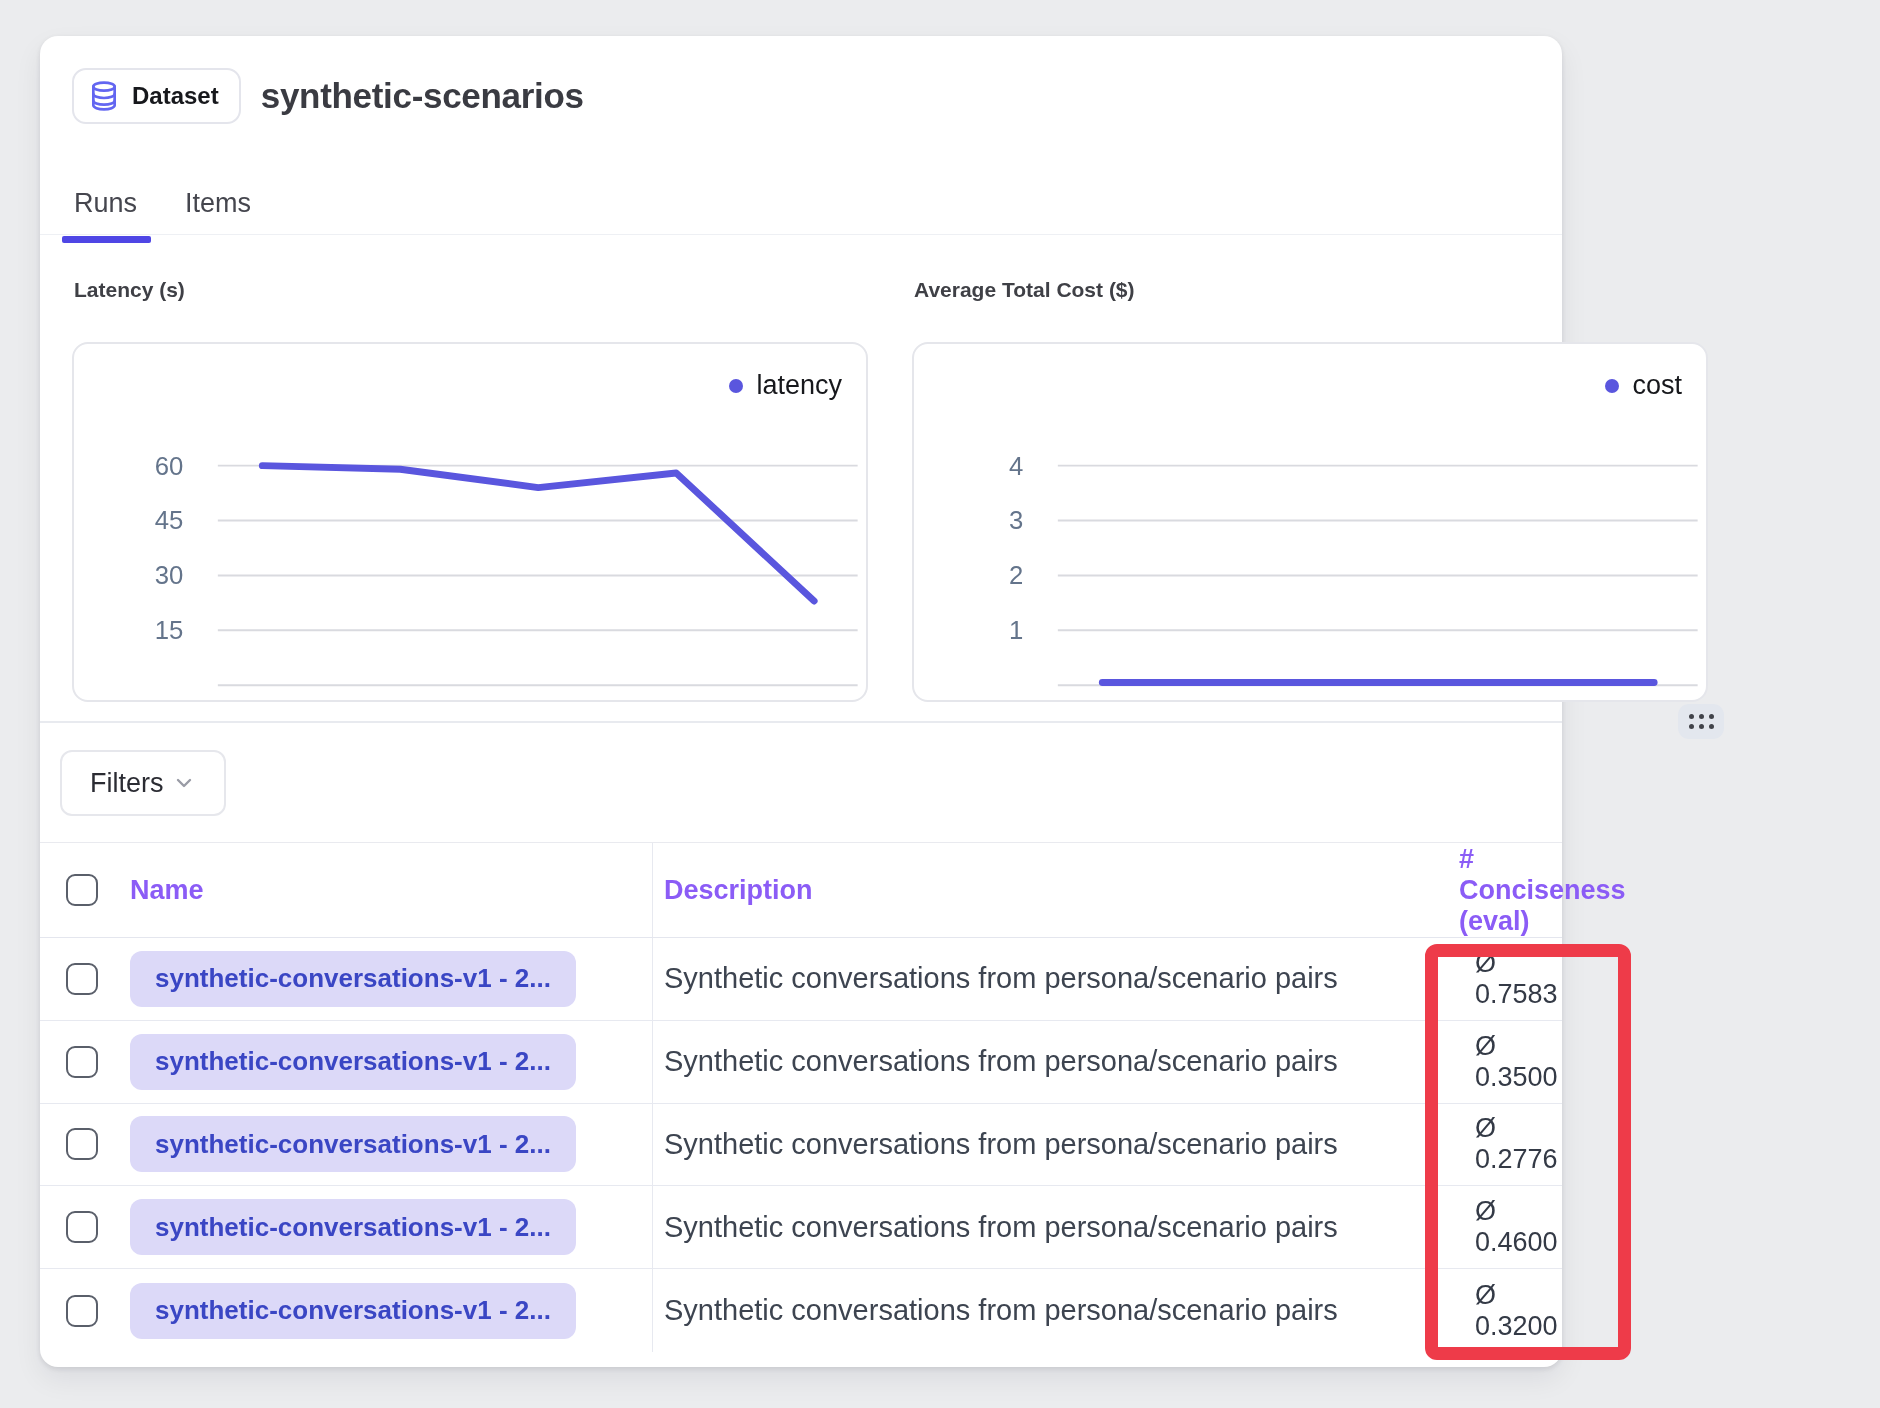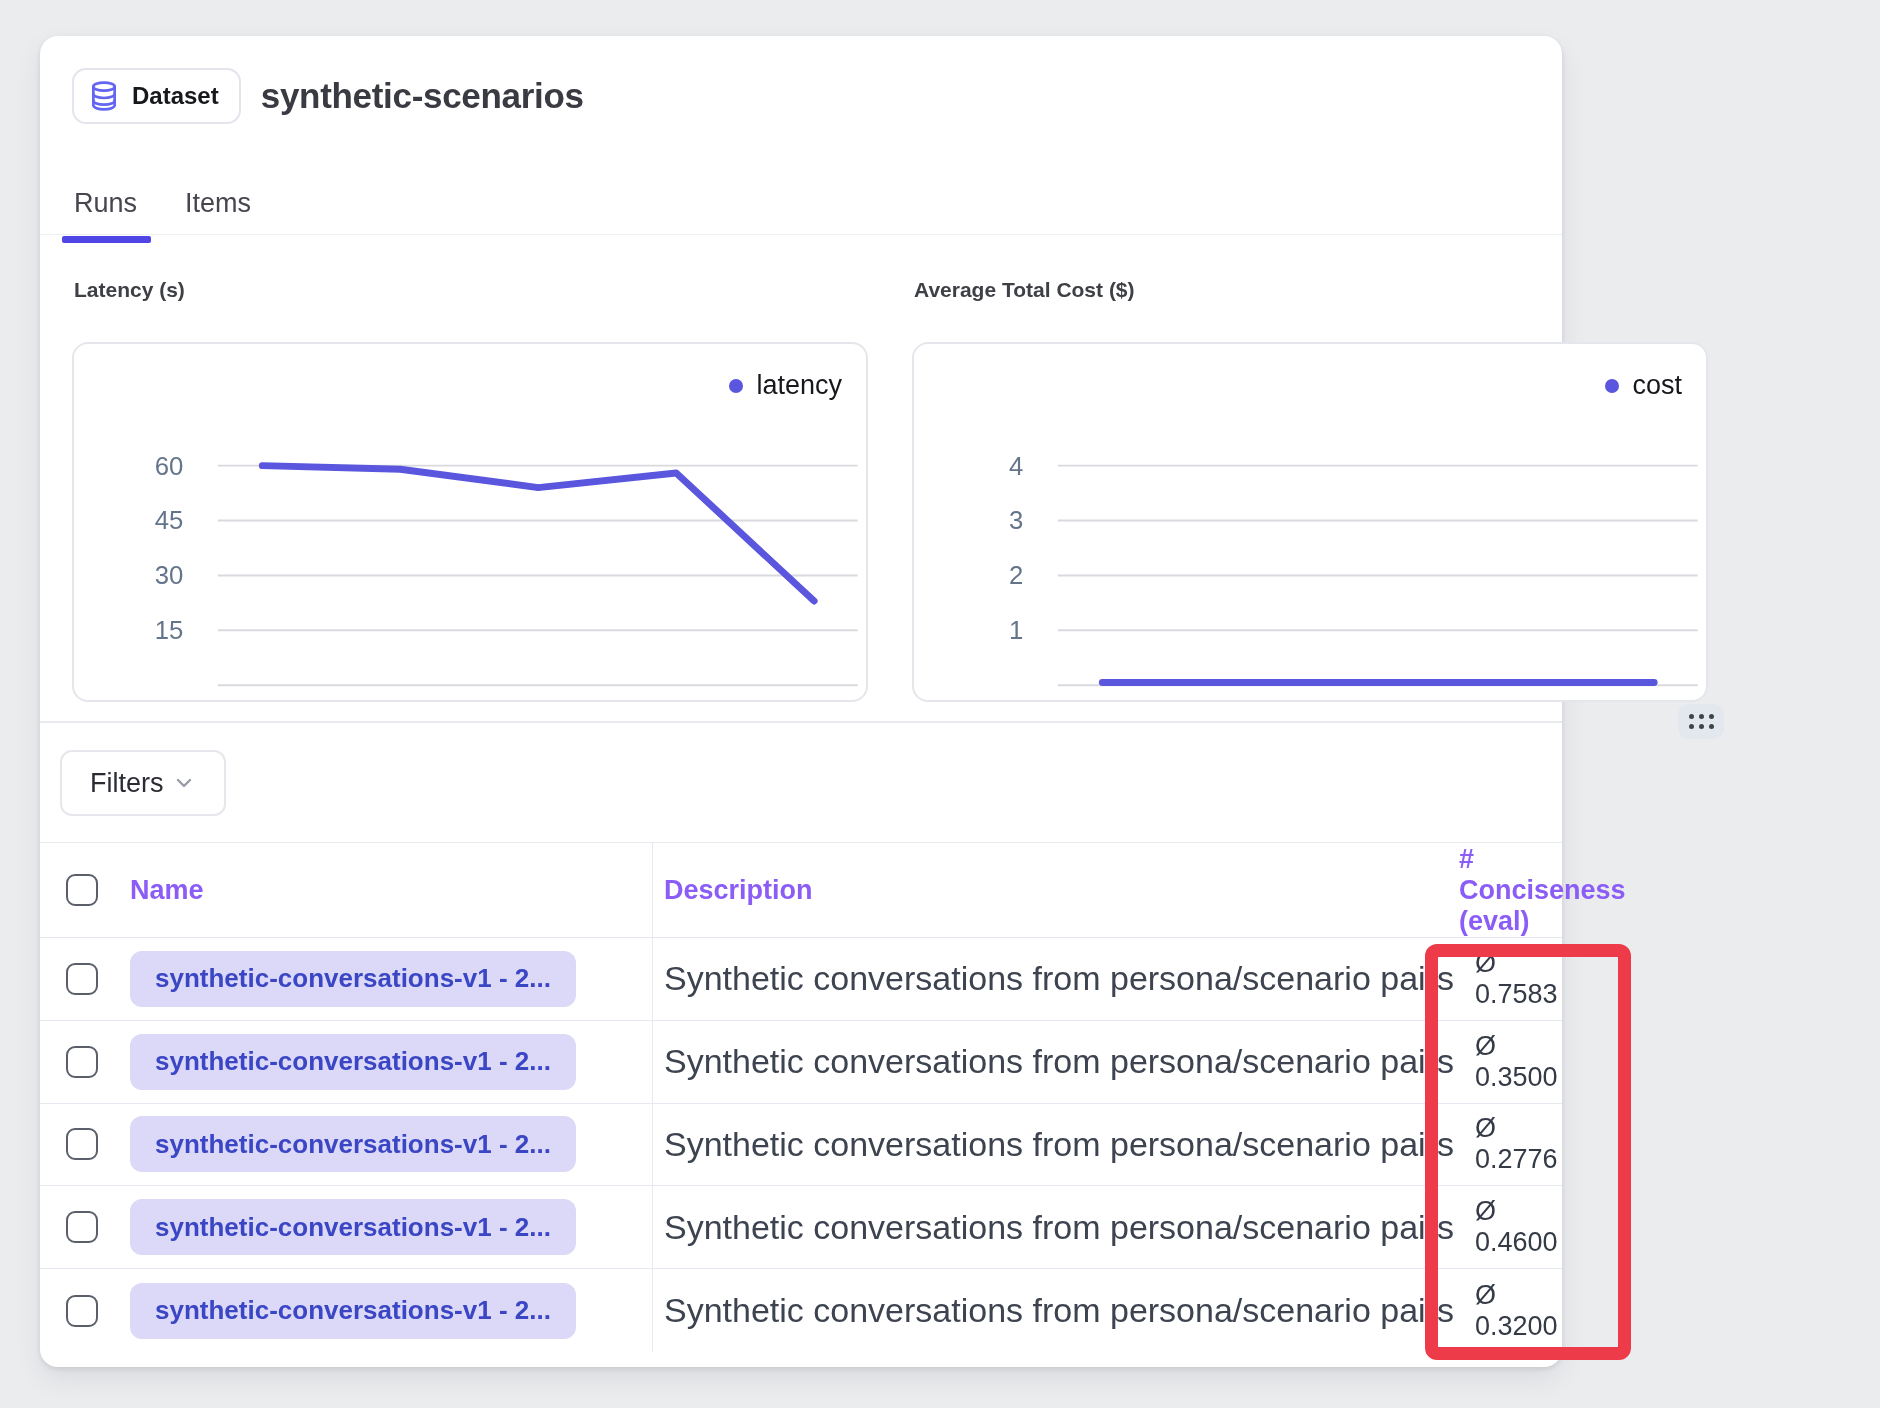--- a/index.html
+++ b/index.html
@@ -86,21 +86,21 @@
   .cb{
     width:32px;height:32px;margin-left:26px;border:2.5px solid #5a5f6a;
     border-radius:9px;background:#fff;display:inline-block;cursor:pointer;flex:none;
   }
   .c-check{display:flex;align-items:center;}
   .pill{
     display:inline-flex;align-items:center;height:56px;padding:0 25px;
     background:var(--pill-bg);color:var(--pill-text);
     border-radius:12px;font-size:26px;font-weight:700;cursor:pointer;white-space:nowrap;
   }
-  .desc-text{font-size:34px;color:#3d4450;}
+  .desc-text{font-size:29px;color:#3d4450;}
   .val-text{font-size:27px;color:#343a46;margin-left:16px;}
   
   .red-box{
     position:absolute;left:1385px;top:908px;width:206px;height:416px;
     border:13px solid var(--annotation);border-radius:12px;pointer-events:none;z-index:6;
   }
 </style>
 </head>
 <body>
 

